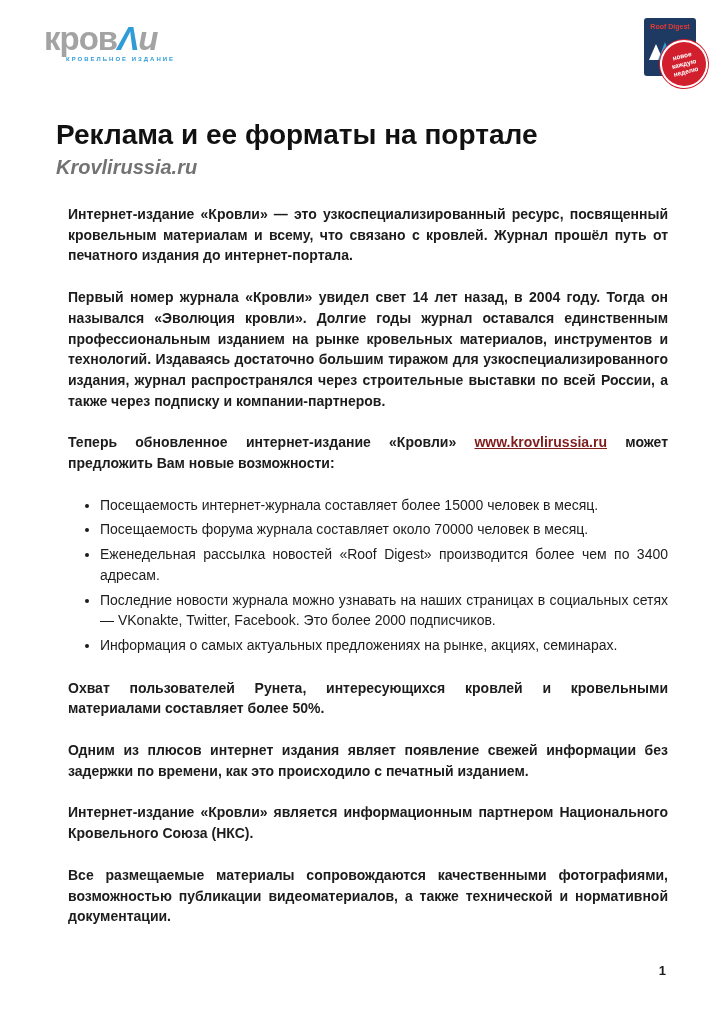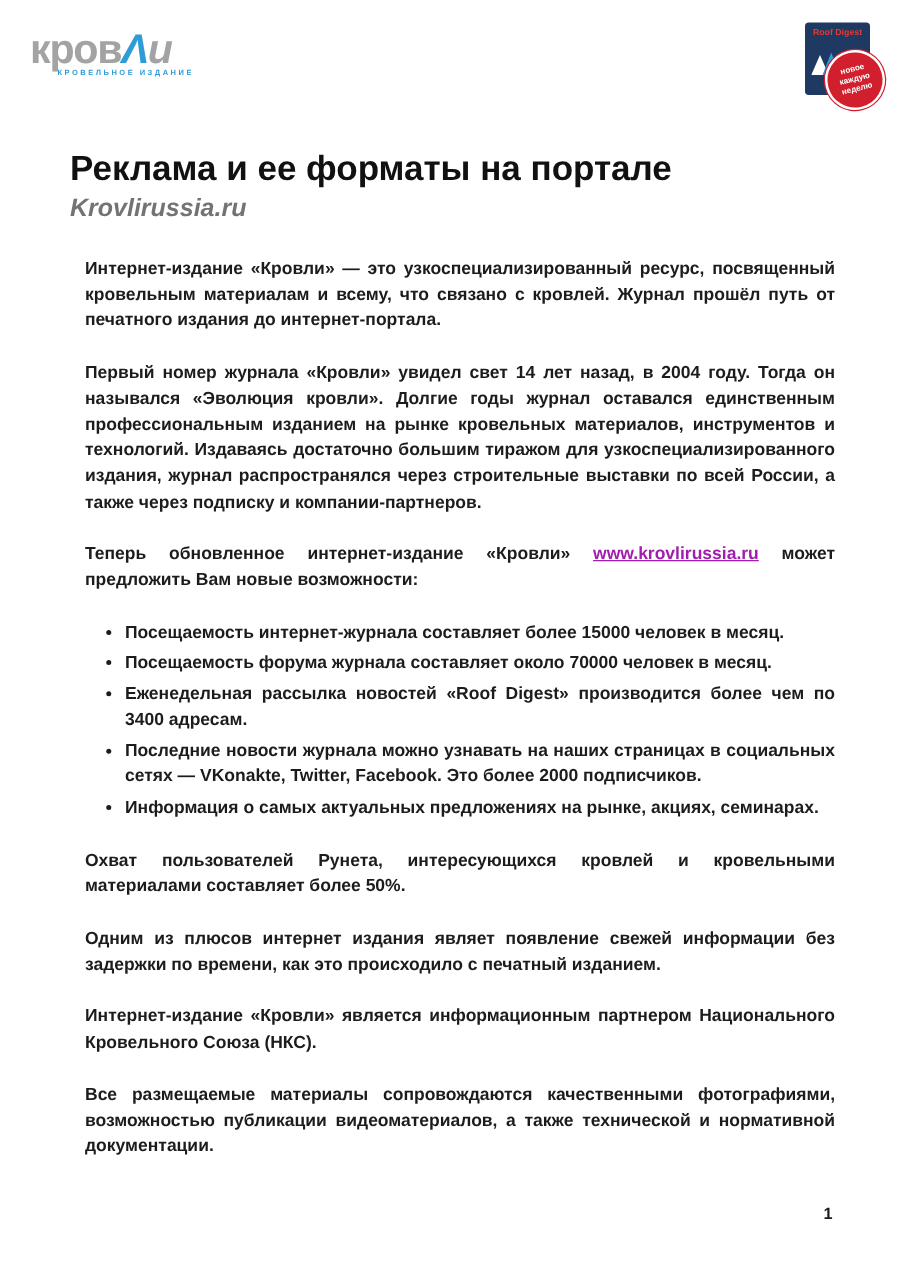--- a/index.html
+++ b/index.html
@@ -7,21 +7,21 @@
     position:relative;
     width:724px;height:1024px;
     margin:0 auto;
     background:#ffffff;
     font-family:"Liberation Sans",sans-serif;
     color:#1c1c1c;
     overflow:hidden;
     box-sizing:border-box;
   }
   
-  .header{position:absolute;top:18px;left:24px;right:14px;height:80px;}
+  .header{position:absolute;top:18px;left:44px;right:14px;height:80px;}
   .logo{position:absolute;left:0;top:4px;line-height:1;}
   .logo-row{font-weight:700;font-size:33px;letter-spacing:-1px;}
   .logo-gray{color:#a3a3a3;}
   .logo-roof{color:#2f9cd8;font-style:italic;}
   .logo-it{color:#a3a3a3;font-style:italic;}
   .logo-tagline{
     margin-top:1px;margin-left:22px;
     font-size:6px;font-weight:700;letter-spacing:2px;
     color:#2f9cd8;text-transform:uppercase;
   }
@@ -50,28 +50,28 @@
   .title-block{position:absolute;top:118px;left:56px;width:612px;text-align:left;}
   .title-line1{font-size:28px;font-weight:700;color:#111111;line-height:1.2;}
   .title-line2{font-size:20px;font-weight:700;color:#737373;line-height:1.2;margin-top:3px;font-style:italic;}
   
   .content{position:absolute;top:204px;left:56px;width:612px;}
   .content p{
     margin:0 0 21px 12px;
     font-size:14px;font-weight:700;line-height:20.7px;
     text-align:justify;
   }
-  .content a{color:#a21caf;text-decoration:underline;font-weight:700;}
+  .content a{color:#7f1d1d;text-decoration:underline;font-weight:700;}
   ul.bullets{
     margin:0 0 22px 0;padding:0 0 0 44px;
     list-style:disc outside;
   }
   ul.bullets li{
     margin:0 0 4px 0;
-    font-size:14px;font-weight:700;line-height:20.7px;
+    font-size:14px;font-weight:400;line-height:20.7px;
     text-align:justify;
   }
   
   .page-number{
     position:absolute;right:58px;bottom:46px;
     font-size:13px;font-weight:700;color:#1c1c1c;
   }
 </style>
 </head>
 <body>

